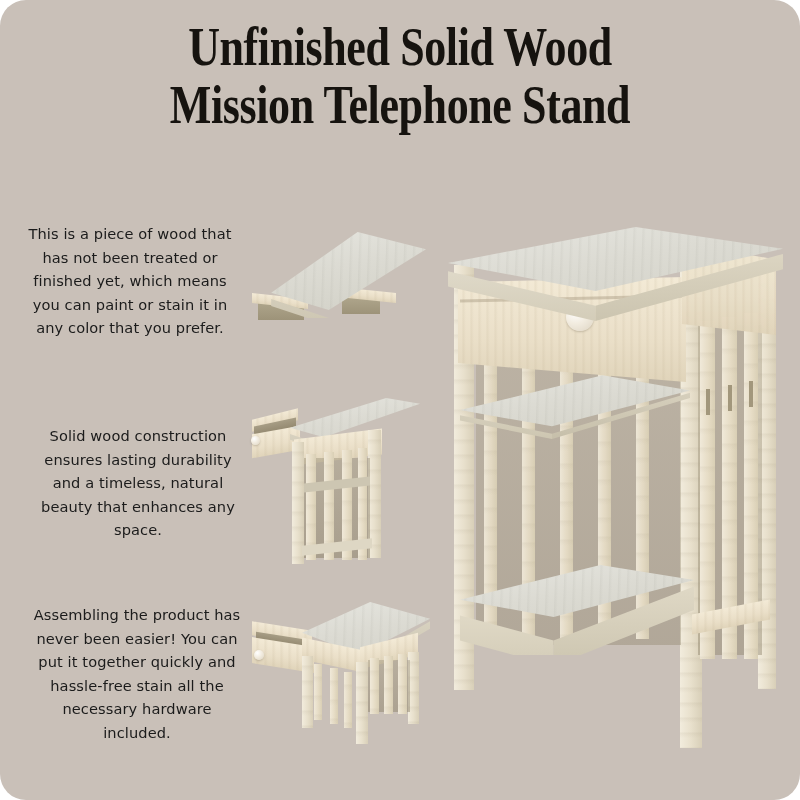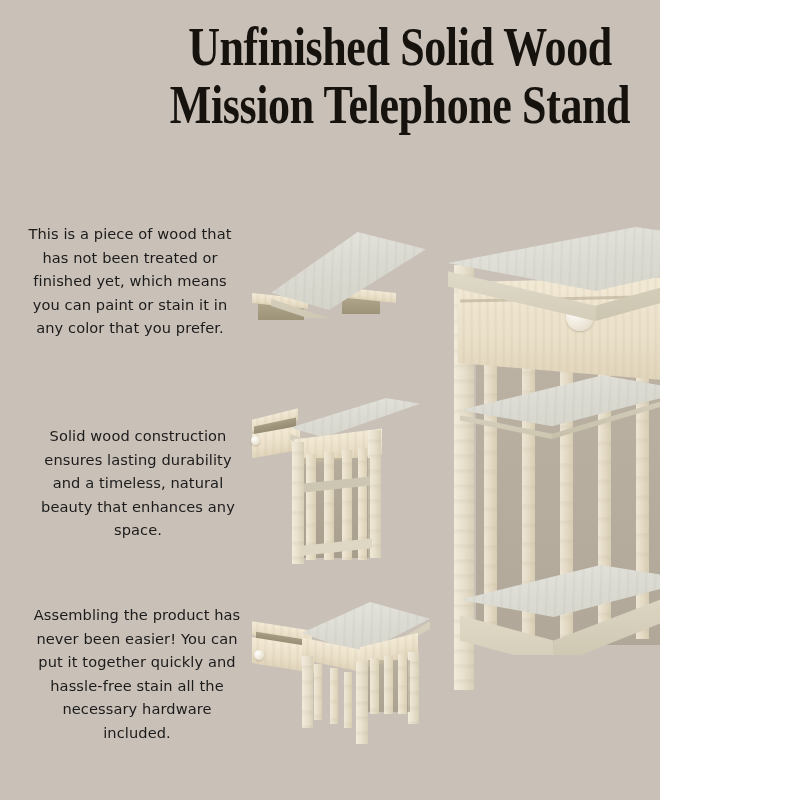--- a/index.html
+++ b/index.html
@@ -9,24 +9,25 @@
   }
   body {
     width: 800px;
     height: 800px;
     overflow: hidden;
     font-family: "Liberation Sans", sans-serif;
   }
 
   #canvas {
     position: relative;
-    width: 660px;
+    width: 800px;
     height: 800px;
     background: #c9c0b8;
     overflow: hidden;
+    border-radius: 26px;
   }
 
   
   #title-block {
     position: absolute;
     left: 0;
     top: 18px;
     width: 800px;
     text-align: center;
     color: #16130f;

